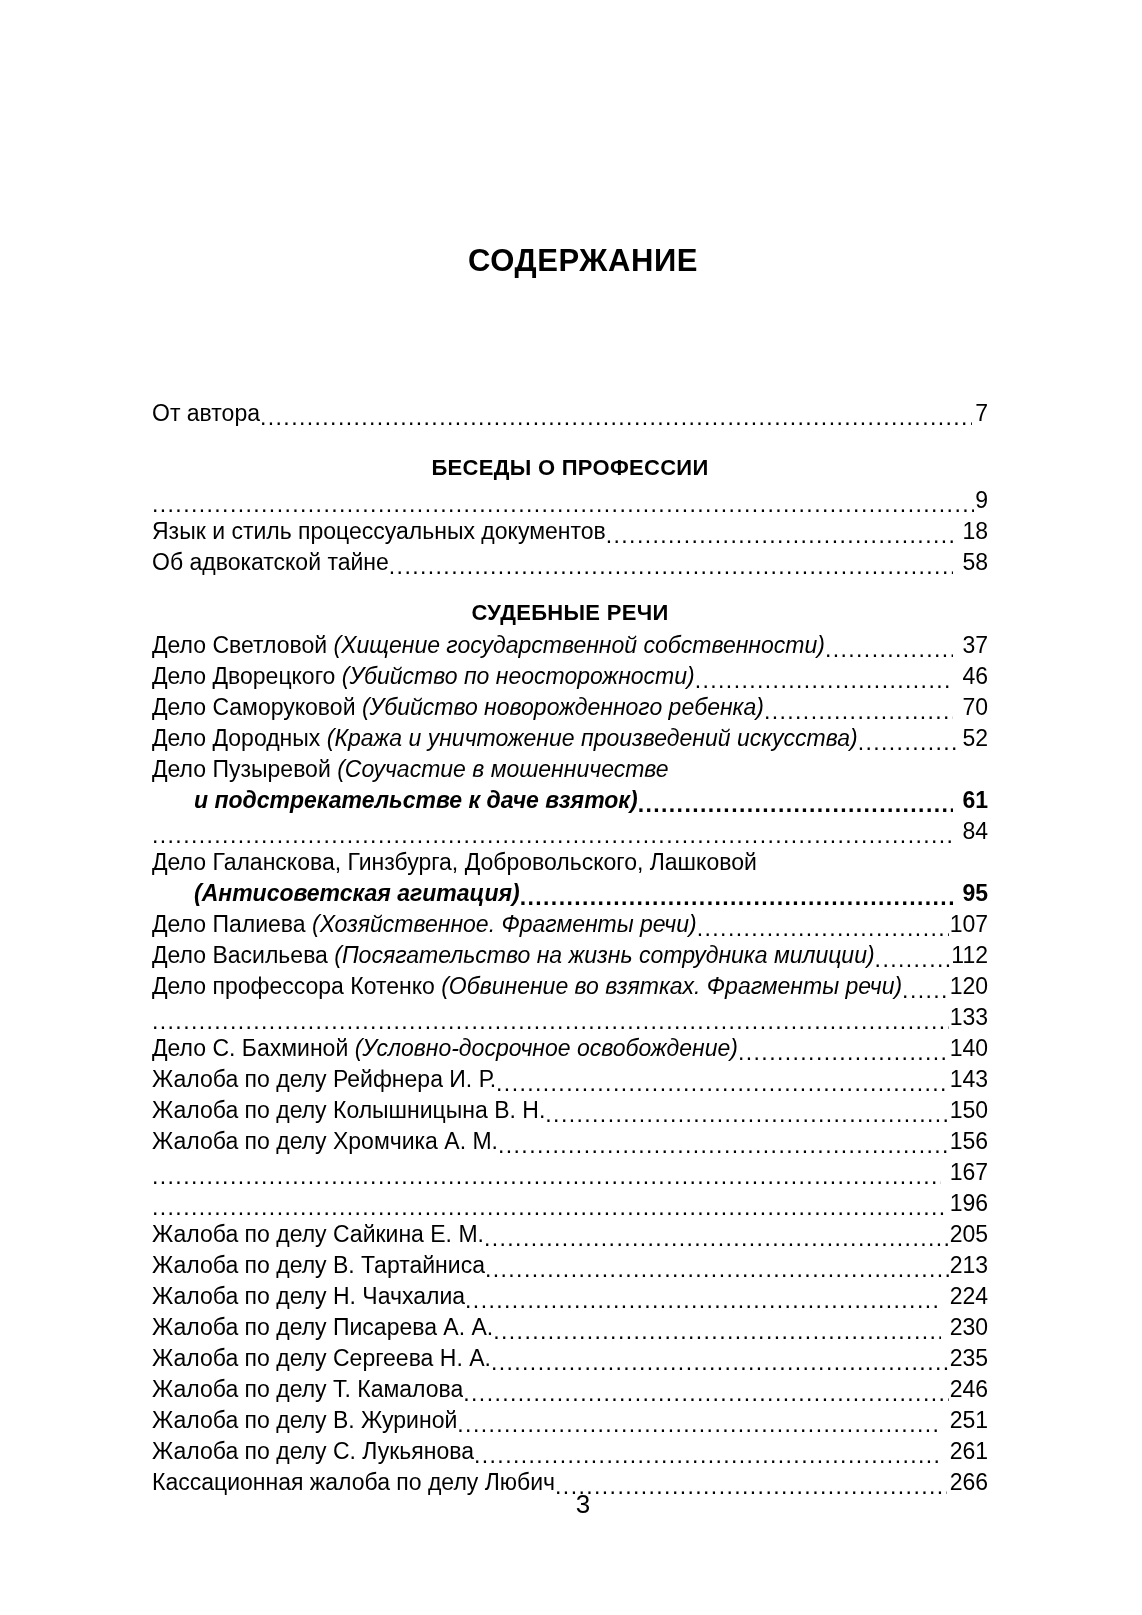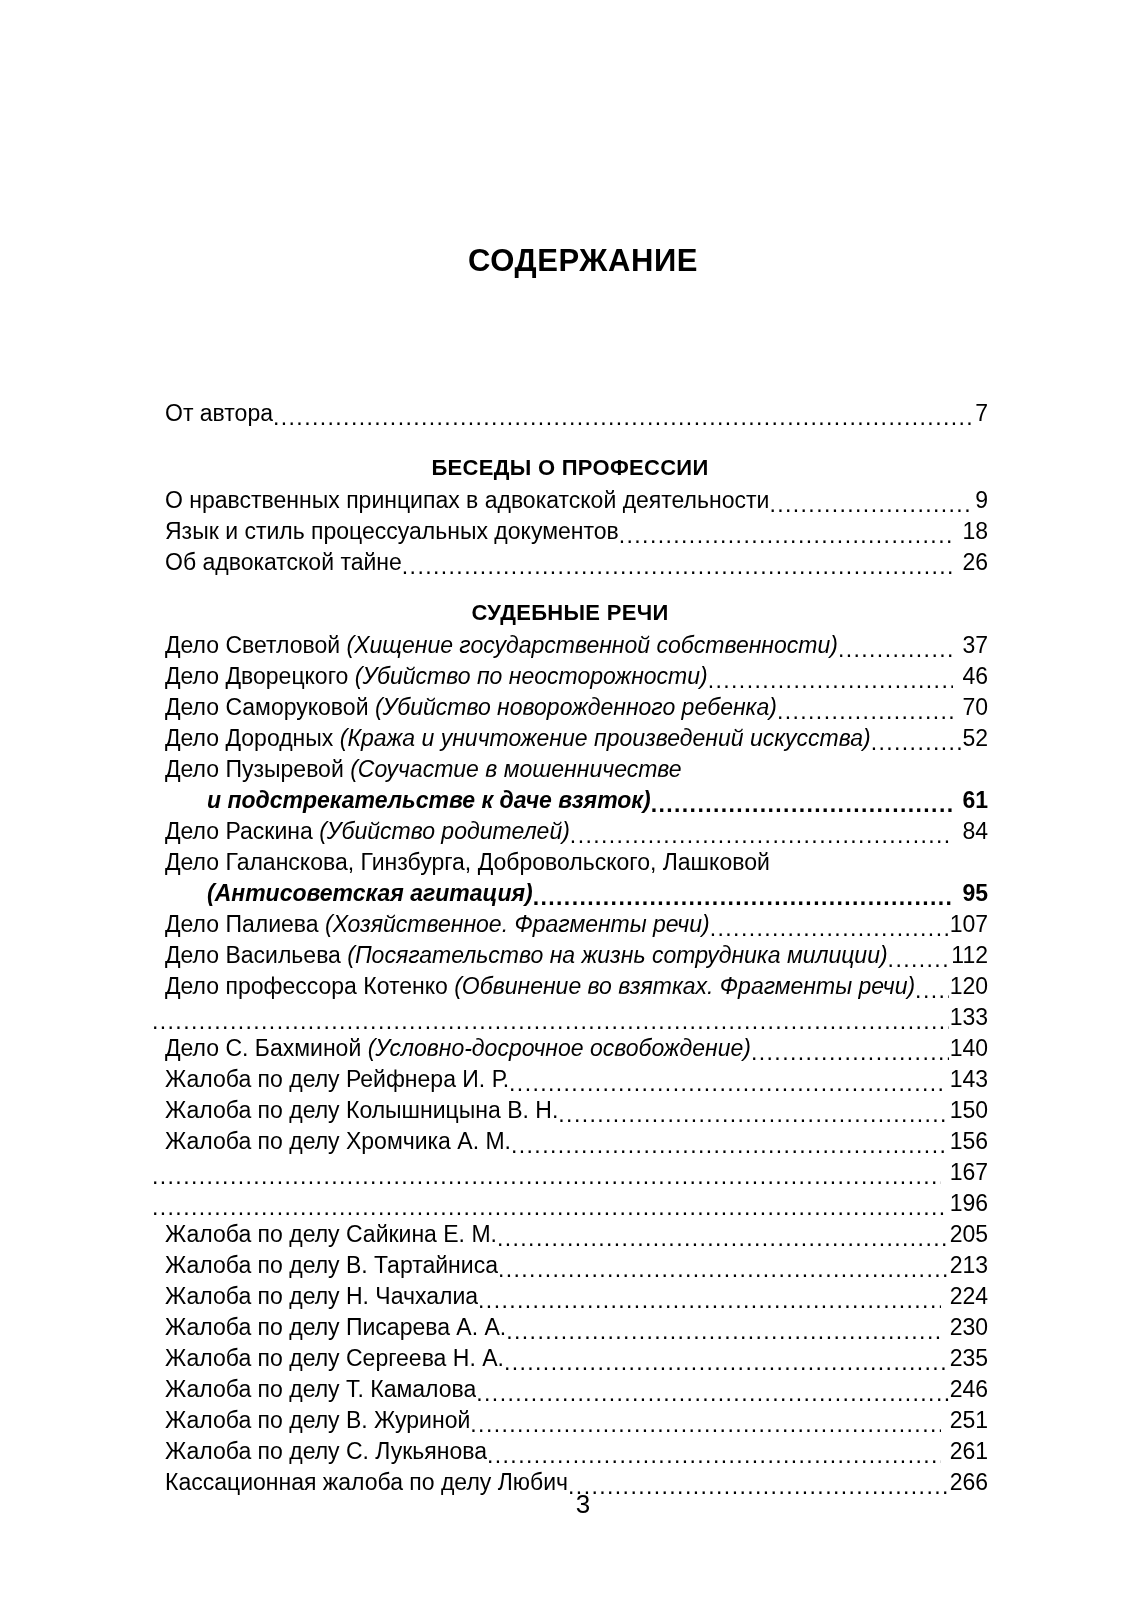--- a/index.html
+++ b/index.html
@@ -64,21 +64,20 @@
     align-items: flex-end;
     font-size: 23px;
     line-height: 31px;
     width: 100%;
     white-space: nowrap;
   }
   .entry-label {
     flex: 0 0 auto;
     max-width: 94%;
     overflow: hidden;
-    margin-left: 13px;
   }
   .entry-label i,
   .entry-label .ital {
     font-style: italic;
   }
   .leader {
     flex: 1 1 auto;
     overflow: hidden;
     height: 23px;
     position: relative;
@@ -132,33 +131,32 @@
 
     <div class="entry gap-s">
       <span class="entry-label">От автора</span>
       <span class="leader"></span>
       <span class="entry-page">7</span>
     </div>
 
     <div id="sections-host">
         <div class="section-heading first">БЕСЕДЫ О ПРОФЕССИИ</div>
         <div class="entry">
-          <span class="entry-label"><span>О нравственных принципах в адвокатской деятельности</span></span>
           <span class="leader"></span>
           <span class="entry-page">9</span>
         </div>
         <div class="entry gap-m">
           <span class="entry-label"><span>Язык и стиль процессуальных документов</span></span>
           <span class="leader"></span>
           <span class="entry-page">18</span>
         </div>
         <div class="entry gap-m">
           <span class="entry-label"><span>Об адвокатской тайне</span></span>
           <span class="leader"></span>
-          <span class="entry-page">26</span>
+          <span class="entry-page">58</span>
         </div>
         <div class="section-heading">СУДЕБНЫЕ РЕЧИ</div>
         <div class="entry gap-m">
           <span class="entry-label"><span>Дело Светловой </span><span class="ital">(Хищение государственной собственности)</span></span>
           <span class="leader"></span>
           <span class="entry-page">37</span>
         </div>
         <div class="entry gap-m">
           <span class="entry-label"><span>Дело Дворецкого </span><span class="ital">(Убийство по неосторожности)</span></span>
           <span class="leader"></span>
@@ -176,21 +174,20 @@
         </div>
         <div class="entry">
           <span class="entry-label"><span>Дело Пузыревой </span><span class="ital">(Соучастие в мошенничестве</span></span>
         </div>
         <div class="entry cont gap-m">
           <span class="entry-label"><span class="ital">и подстрекательстве к даче взяток)</span></span>
           <span class="leader"></span>
           <span class="entry-page">61</span>
         </div>
         <div class="entry gap-m">
-          <span class="entry-label"><span>Дело Раскина </span><span class="ital">(Убийство родителей)</span></span>
           <span class="leader"></span>
           <span class="entry-page">84</span>
         </div>
         <div class="entry">
           <span class="entry-label"><span>Дело Галанскова, Гинзбурга, Добровольского, Лашковой</span></span>
         </div>
         <div class="entry cont gap-m">
           <span class="entry-label"><span class="ital">(Антисоветская агитация)</span></span>
           <span class="leader"></span>
           <span class="entry-page">95</span>

